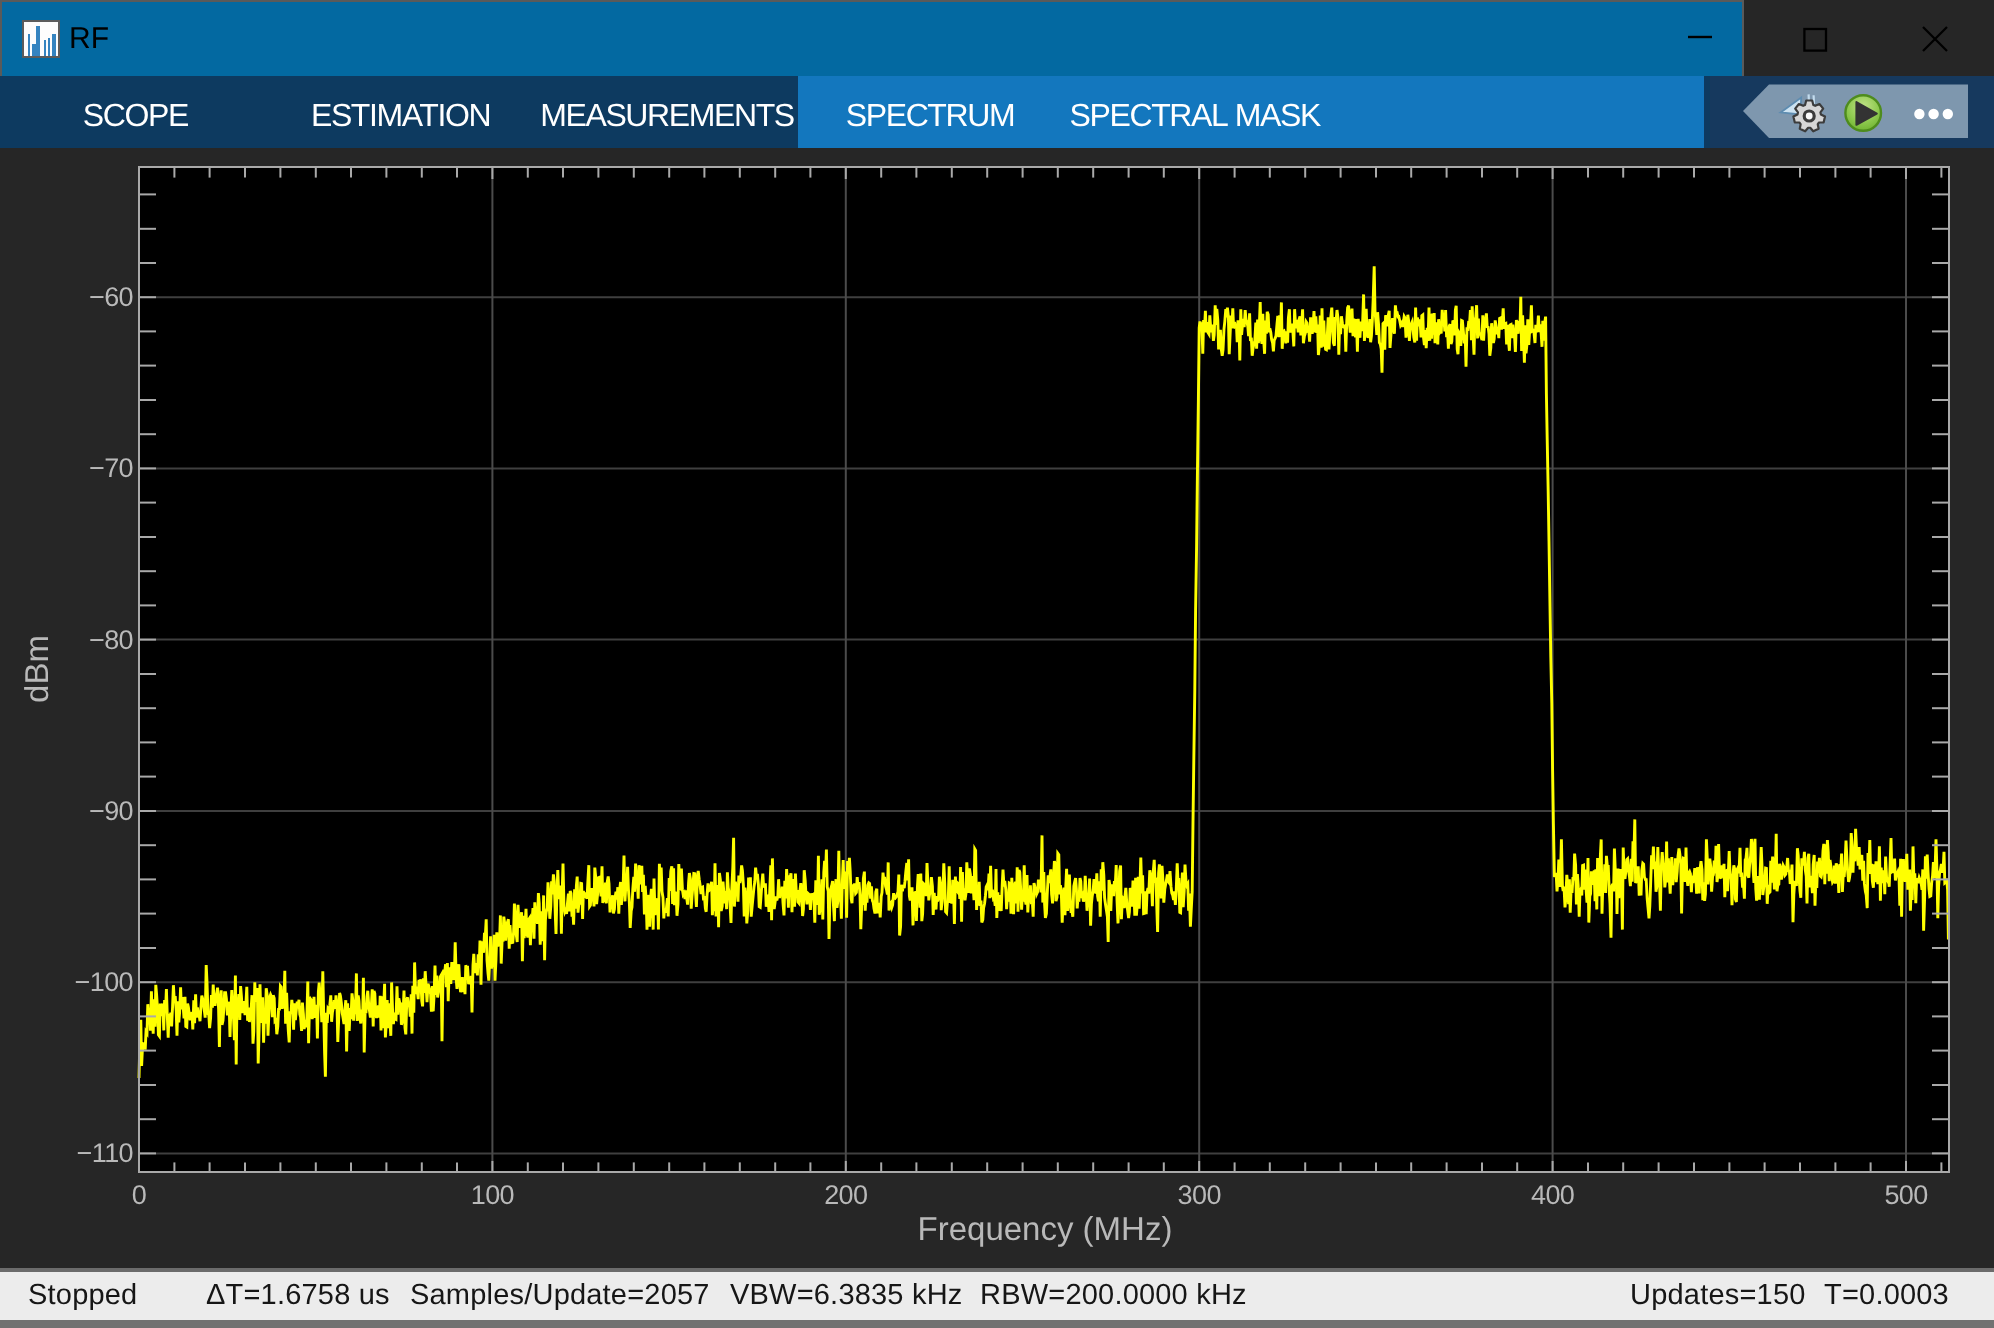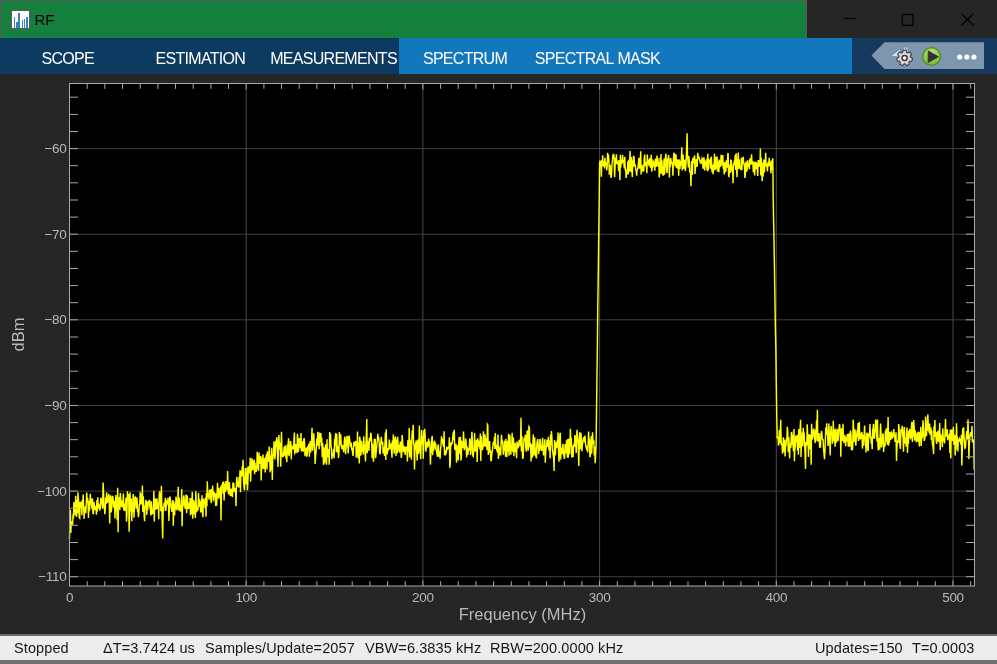--- a/index.html
+++ b/index.html
@@ -1,20 +1,20 @@
 <!DOCTYPE html>
 <html><head>
 <meta charset="utf-8">
 <style>
   * { margin:0; padding:0; box-sizing:border-box; }
   html,body { width:997px; height:664px; overflow:hidden; background:#262626;
     font-family:"Liberation Sans", sans-serif; }
   .window { position:absolute; left:0; top:0; width:997px; height:664px; }
   
-  .titlebar { position:absolute; left:0; top:0; width:807px; height:38px; background:#15803d;
+  .titlebar { position:absolute; left:0; top:0; width:872px; height:38px; background:#0369a1;
     border-top:1px solid #5a5a5a; border-left:1px solid #5a5a5a; border-right:1px solid #5a5a5a; }
   .appicon { position:absolute; left:10px; top:9px; width:19px; height:19px; background:#fdfdfd;
     border:1.5px solid #5c5c5c; }
   .appicon .b { position:absolute; bottom:0.5px; width:1.8px; background:#3584c0; }
   .apptitle { position:absolute; left:33.5px; top:9.5px; font-size:15px; color:#000; }
   .winbtn { position:absolute; top:0; width:45px; height:38px; }
   
   .toolbar { position:absolute; left:0; top:38px; width:997px; height:36px; background:#0d3a60; }
   .tb-hl { position:absolute; left:399px; top:0; width:453px; height:36px; background:#1377be; }
   .tabtext { position:absolute; top:11.5px; color:#ffffff; font-size:16px; letter-spacing:-0.7px; white-space:nowrap; transform:translateX(-50%); }
@@ -291,21 +291,21 @@
           <text x="776.3" y="528">400</text>
           <text x="953.0" y="528">500</text>
         </g>
       <text x="522.5" y="546" fill="#b9b9b9" font-size="16.5px" text-anchor="middle">Frequency (MHz)</text>
       <text transform="translate(24,260.5) rotate(-90)" fill="#b9b9b9" font-size="16.5px" text-anchor="middle">dBm</text>
     </svg>
   </div>
 
   <div class="status">
     <span style="left:14px">Stopped</span>
-    <span style="left:103px">ΔT=3.7424 us</span>
+    <span style="left:103px">ΔT=1.6758 us</span>
     <span style="left:205px">Samples/Update=2057</span>
     <span style="left:365px">VBW=6.3835 kHz</span>
     <span style="left:490px">RBW=200.0000 kHz</span>
     <span style="left:815px">Updates=150</span>
     <span style="left:912px">T=0.0003</span>
   </div>
   <div class="statbot"></div>
 </div>
 
 </body></html>

